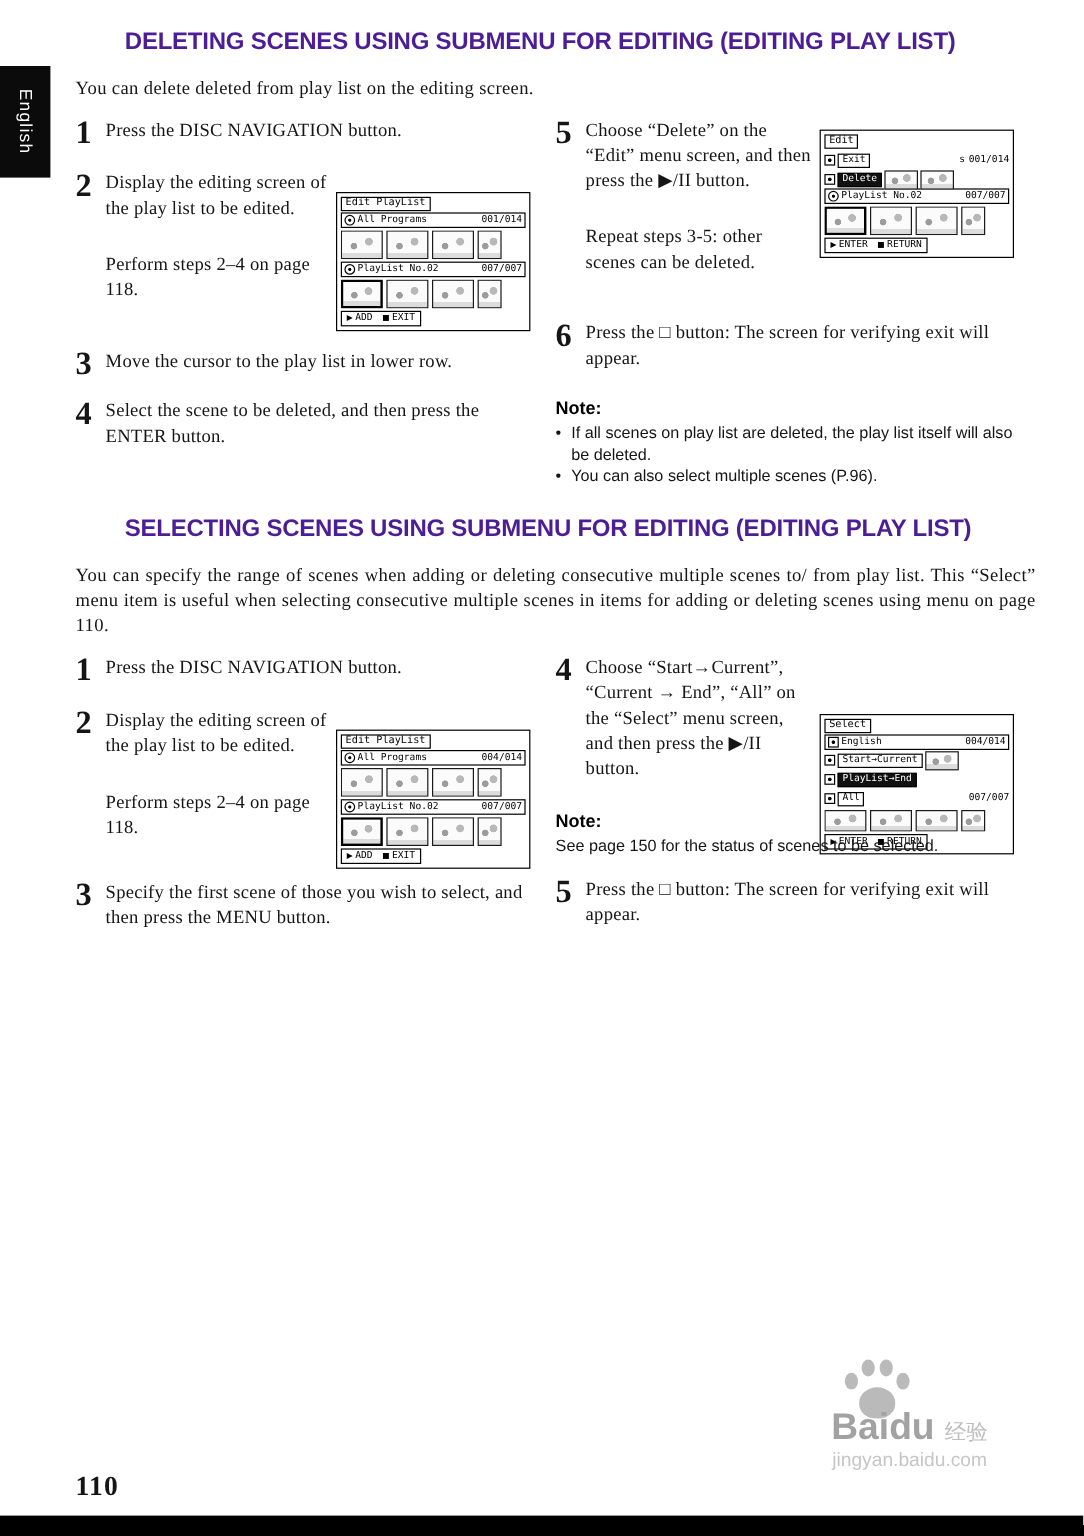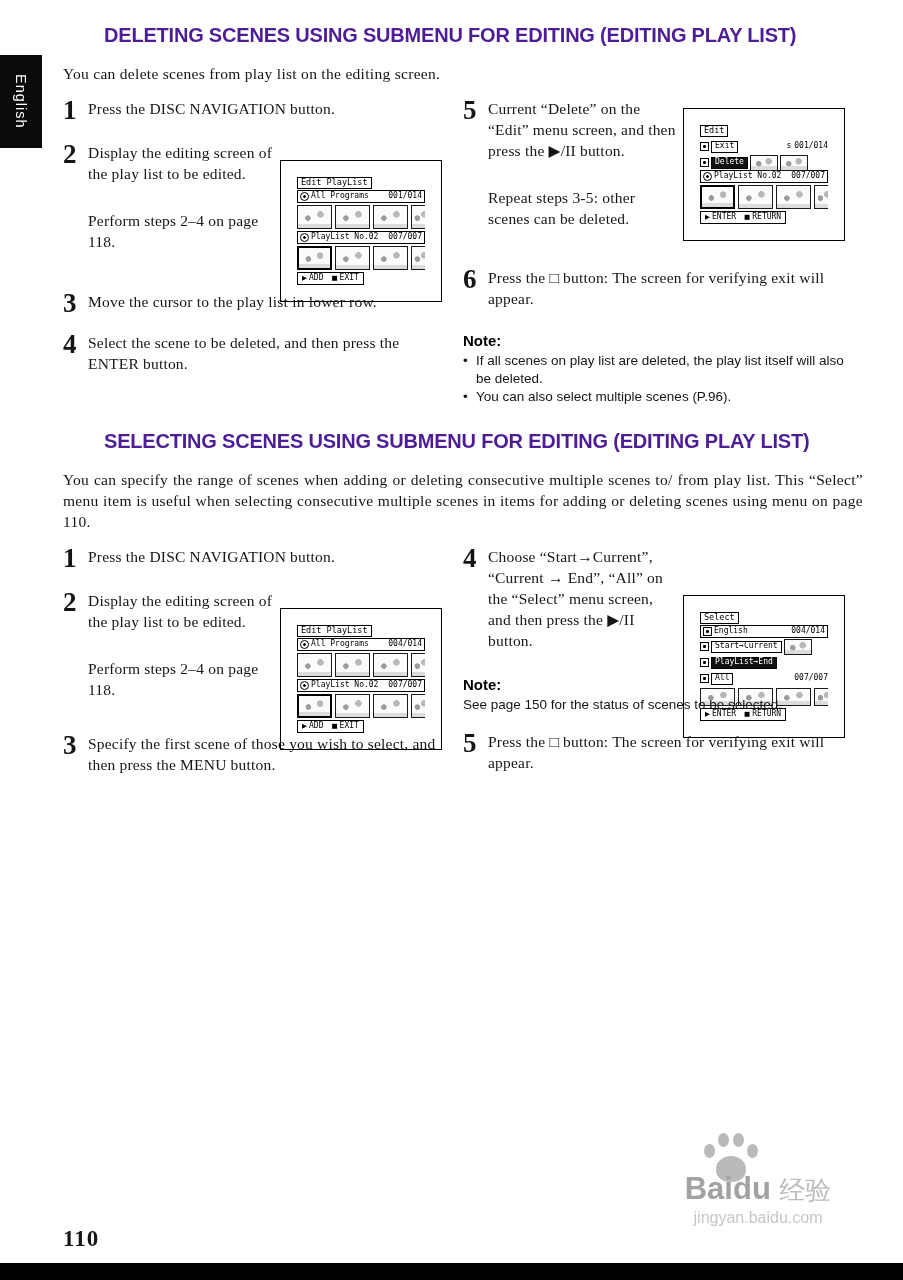--- a/index.html
+++ b/index.html
@@ -23,21 +23,21 @@
   .step-body { font-size:15.5px; line-height:1.36; letter-spacing:0.2px; }
   .gap-top { margin-top:26px; }
 
   .note { position:absolute; font-family:"Liberation Sans", sans-serif; }
   .note-label { font-weight:bold; font-size:15px; margin-bottom:3px; color:#000; }
   .note-item { display:flex; font-size:13.5px; line-height:1.32; }
   .note-item .bullet { width:13px; flex:none; }
   .note-plain { font-size:13.5px; line-height:1.32; }
 
   
-  .screen { position:absolute; width:162px; border:1.5px solid #000; background:#fff; padding:16px; }
+  .screen { position:absolute; width:162px; border:1.5px solid #000; background:#fff; padding:3px; }
   .lcd { font-family:"DejaVu Sans Mono", monospace; font-size:8px; line-height:1.1; color:#000; }
   .lcd-title { display:inline-block; border:1px solid #000; padding:0 3px 1px; font-size:8.5px; margin-bottom:1px; }
   .lcd-row { display:flex; justify-content:space-between; align-items:center; border:1px solid #000;
              height:13px; padding:0 2px; }
   .lcd-row .lbl { flex:1; margin-left:2px; }
   .thumb-row { display:flex; gap:3px; margin:2px 0; height:24px; overflow:hidden; }
   .thumb { flex:none; width:35px; height:24px; border:1px solid #1a1a1a; background-color:#fbfbfb;
     background-image: radial-gradient(circle at 30% 55%, #9c9c9c 2.5px, transparent 3px),
                       radial-gradient(circle at 68% 38%, #b8b8b8 3px, transparent 3.5px),
                       linear-gradient(to top, #dcdcdc 4px, transparent 4px); }
@@ -63,37 +63,37 @@
   .paw { position:absolute; left:80px; top:0; width:56px; height:52px; opacity:0.8; }
   .paw i { position:absolute; background:#a9a9a9; border-radius:50%; }
   .paw .pad { left:13px; top:23px; width:30px; height:26px; border-radius:50% 50% 46% 46%; }
   .paw .t1 { left:1px;  top:11px; width:11px; height:14px; }
   .paw .t2 { left:15px; top:0;    width:11px; height:14px; }
   .paw .t3 { left:30px; top:0;    width:11px; height:14px; }
   .paw .t4 { left:44px; top:11px; width:11px; height:14px; }
   .wm-line { position:absolute; left:0; top:38px; width:100%; text-align:center;
              font-family:"Liberation Sans", sans-serif; white-space:nowrap; }
   .wm-brand { font-size:31px; font-weight:bold; color:#a2a2a2; }
-  .wm-brand2 { font-size:26px; color:#bdbdbd; margin-left:4px; }
+  .wm-brand2 { font-size:18px; color:#bdbdbd; margin-left:4px; }
   .wm-url { position:absolute; left:0; top:76px; width:100%; text-align:center;
             font-family:"Liberation Sans", sans-serif; font-size:16px; color:#c6c6c6; }
 
   .bottom-bar { position:absolute; left:0; bottom:0; width:100%; height:17px; background:#000; }
 </style>
 </head>
 <body>
 
 <div class="page">
 
   <div class="lang-tab">
     <span>English</span>
   </div>
 
   <h1 class="sec-title" style="top:24px;">DELETING SCENES USING SUBMENU FOR EDITING (EDITING PLAY LIST)</h1>
-  <p class="intro" style="top:64px;">You can delete scenes from play list on the editing screen.</p>
+  <p class="intro" style="top:64px;">You can delete deleted from play list on the editing screen.</p>
 
   <div class="col" style="left:63px; top:95px; width:382px; height:330px;">
     <div class="step" style="top:3px; left:0; width:382px;">
       <span class="step-num">1</span>
       <div class="step-body">Press the DISC NAVIGATION button.</div>
     </div>
     <div class="step" style="top:47px; left:0;">
       <span class="step-num">2</span>
       <div class="step-body" style="width:188px;">
         <p>Display the editing screen of the play list to be edited.</p>
@@ -146,21 +146,21 @@
     <div class="step" style="top:237px; left:0; width:382px;">
       <span class="step-num">4</span>
       <div class="step-body">Select the scene to be deleted, and then press the ENTER button.</div>
     </div>
   </div>
 
   <div class="col" style="left:463px; top:95px; width:400px; height:330px;">
     <div class="step" style="top:3px; left:0;">
       <span class="step-num">5</span>
       <div class="step-body" style="width:190px;">
-        <p>Current “Delete” on the “Edit” menu screen, and then press the ▶/II button.</p>
+        <p>Choose “Delete” on the “Edit” menu screen, and then press the ▶/II button.</p>
         <p class="gap-top">Repeat steps 3-5: other scenes can be deleted.</p>
       </div>
     </div>
 
     <div class="screen" style="left:220px; top:13px;">
       <div class="lcd">
         <div class="lcd-title">Edit</div>
         <div class="menu-line">
           <span class="mini-icon"></span>
           <span class="menu-box">Exit</span>

